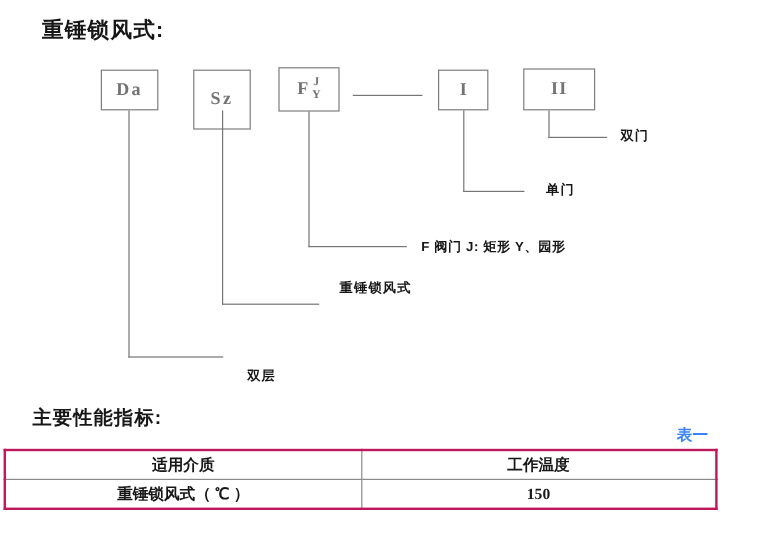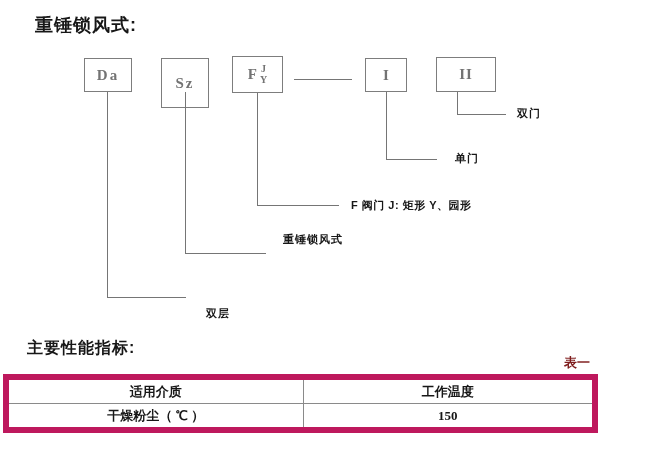--- a/index.html
+++ b/index.html
@@ -62,28 +62,28 @@
     font-size: 11px; font-weight: bold;
     color: #171717; white-space: nowrap;
   }
   .anno-double-door { left: 517px; top: 106px; letter-spacing: 1px; }
   .anno-single-door { left: 455px; top: 151px; letter-spacing: 1px; text-align: right; }
   .anno-valve       { left: 351px; top: 198px; letter-spacing: 0.5px; }
   .anno-hammer      { left: 283px; top: 232px; letter-spacing: 1px; }
   .anno-layer       { left: 206px; top: 306px; letter-spacing: 1px; }
   .table-note {
     position: absolute; left: 564px; top: 354px;
-    font-size: 13px; font-weight: bold; color: #7f1d1d;
+    font-size: 13px; font-weight: bold; color: #3b82f6;
   }
   table.perf {
     position: absolute; left: 3px; top: 374px;
     width: 595px;
     border-collapse: collapse; table-layout: fixed;
     background: #ffffff;
-    border: 6px solid #be185d;
+    border: 2px solid #be185d;
   }
   table.perf td {
     border: 1px solid #8a8a8a;
     height: 23px; padding: 0;
     text-align: center; vertical-align: middle;
     font-size: 13px; font-weight: bold; color: #171717;
   }
   table.perf td.num {
     font-family: "Liberation Serif", "DejaVu Serif", serif;
     font-weight: bold; font-size: 13px;
@@ -142,19 +142,19 @@
     <colgroup>
         <col class="c1">
         <col>
       </colgroup>
     <tbody>
       <tr>
         <td>适用介质</td>
         <td>工作温度</td>
       </tr>
       <tr>
-        <td>干燥粉尘（ ℃ ）</td>
+        <td>重锤锁风式（ ℃ ）</td>
         <td class="num">150</td>
       </tr>
     </tbody>
   </table>
 
 </div>
 
 </body></html>

